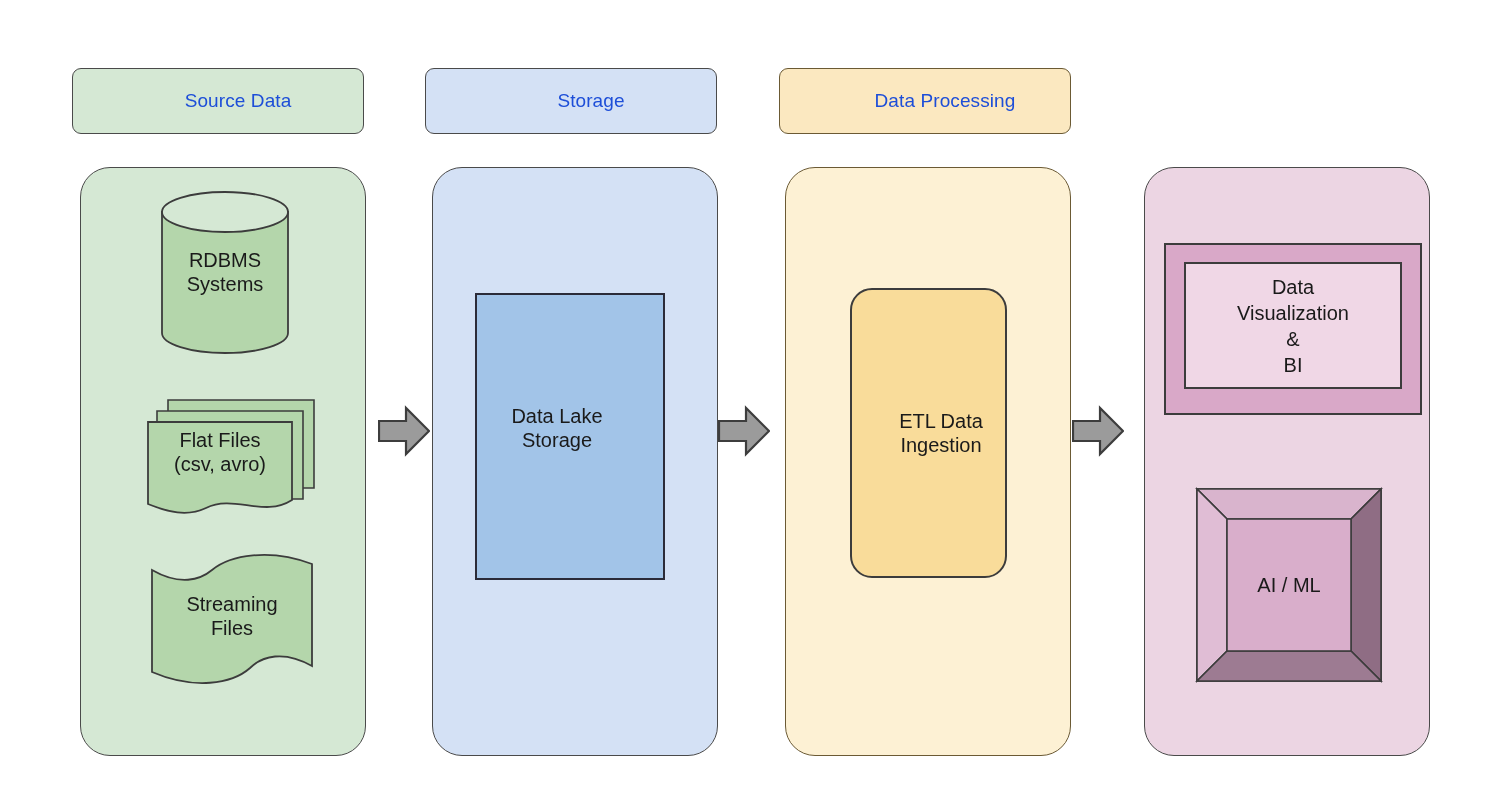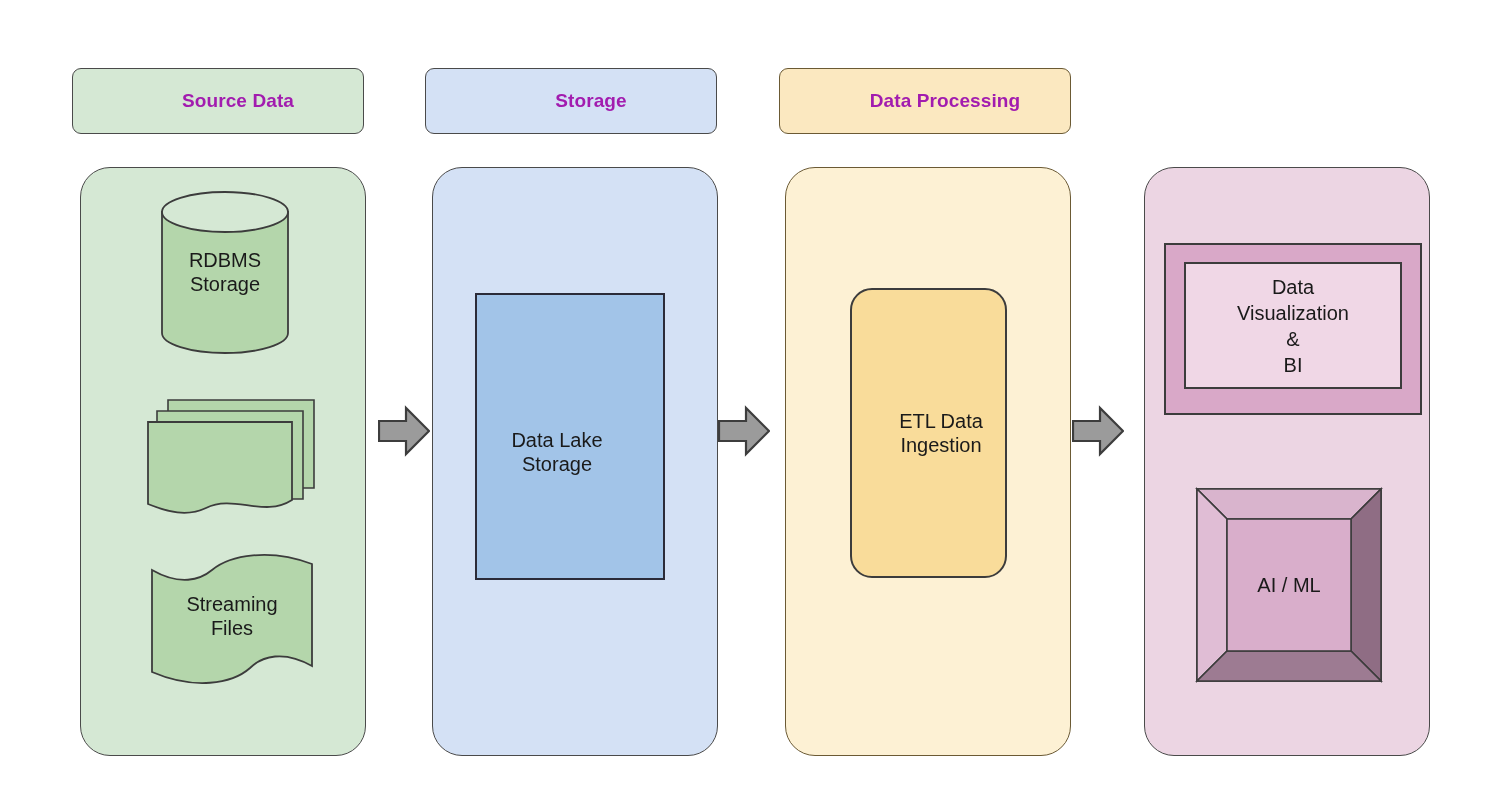--- a/index.html
+++ b/index.html
@@ -7,21 +7,21 @@
     width:1500px;height:800px;background:#ffffff;
     font-family:"Liberation Sans",sans-serif;
     overflow:hidden;position:relative;
   }
   #stage{position:absolute;left:0;top:0;width:1500px;height:800px;}
   .col-header{
     position:absolute;display:flex;align-items:center;justify-content:center;
     border-radius:9px;box-sizing:border-box;
   }
   .col-header span{
-    font-size:19px;font-weight:bold;color:#a21caf;letter-spacing:.1px;margin-left:40px;
+    font-size:19px;font-weight:normal;color:#1d4ed8;letter-spacing:.1px;margin-left:40px;
   }
   .col-body{position:absolute;border-radius:30px;box-sizing:border-box;}
   .node-label{
     position:absolute;display:flex;flex-direction:column;align-items:center;
     justify-content:center;text-align:center;color:#1a1a1a;font-size:20px;
     line-height:1.22;pointer-events:none;white-space:pre-line;
   }
   .plain-rect{position:absolute;box-sizing:border-box;}
   .svg-shape{position:absolute;overflow:visible;}
   .arrow{position:absolute;}
@@ -35,46 +35,48 @@
     <span>Source Data</span>
   </div>
 
   <div class="col-body" style="left:80px;top:167px;width:286px;height:589px;background:#d5e8d4;border:1.6px solid #4a4a4a;"></div>
 
   <svg class="svg-shape" style="left:160px;top:190px;" width="130" height="165" viewBox="0 0 130 165">
     <path d="M2,22 L2,143 A63,20 0 0 0 128,143 L128,22 Z" fill="#b4d6ab" stroke="#3c3c3c" stroke-width="1.8"></path>
     <ellipse cx="65" cy="22" rx="63" ry="20" fill="#d5e8d4" stroke="#3c3c3c" stroke-width="1.8"></ellipse>
   </svg>
   <div class="node-label" style="left:160px;top:240px;width:130px;height:64px;">RDBMS
-Storage</div>
+Systems</div>
 
   <svg class="svg-shape" style="left:146px;top:378px;" width="170" height="142" viewBox="0 0 170 142">
     <path d="M22,22 L168,22 L168,110 L150,110 L150,42 L22,42 Z" fill="#b4d6ab" stroke="#3c3c3c" stroke-width="1.6"></path>
     <path d="M11,33 L157,33 L157,121 L139,121 L139,53 L11,53 Z" fill="#b4d6ab" stroke="#3c3c3c" stroke-width="1.6"></path>
     <path d="M2,44 L146,44 L146,122 C118,140 88,116 60,130 C41,139 22,134 2,126 Z" fill="#b4d6ab" stroke="#3c3c3c" stroke-width="1.8"></path>
   </svg>
+  <div class="node-label" style="left:148px;top:420px;width:144px;height:64px;">Flat Files
+(csv, avro)</div>
 
   <svg class="svg-shape" style="left:150px;top:552px;" width="164" height="134" viewBox="0 0 164 134">
     <path d="M2,18 C30,34 50,28 62,18 C80,3 120,-4 162,12 L162,114 C134,98 112,104 100,116 C82,132 44,138 2,120 Z" fill="#b4d6ab" stroke="#3c3c3c" stroke-width="1.8"></path>
   </svg>
   <div class="node-label" style="left:150px;top:584px;width:164px;height:64px;">Streaming
 Files</div>
 
   <svg class="arrow" style="left:378px;top:405px;" width="52" height="52" viewBox="0 0 52 52">
     <path d="M1,16 L28,16 L28,3 L51,26 L28,49 L28,36 L1,36 Z" fill="#9b9b9b" stroke="#3d3d3d" stroke-width="2.2" stroke-linejoin="miter"></path>
   </svg>
 
   <div class="col-header" style="left:425px;top:68px;width:292px;height:66px;background:#d4e1f5;border:1.6px solid #4a4a4a;">
     <span>Storage</span>
   </div>
 
   <div class="col-body" style="left:432px;top:167px;width:286px;height:589px;background:#d4e1f5;border:1.6px solid #4a4a4a;"></div>
 
   <div class="plain-rect" style="left:475px;top:293px;width:190px;height:287px;background:#a2c4e8;border:2px solid #2b2b38;"></div>
-  <div class="node-label" style="left:475px;top:420px;width:164px;height:64px;">Data Lake
+  <div class="node-label" style="left:475px;top:396px;width:164px;height:64px;">Data Lake
 Storage</div>
 
   <svg class="arrow" style="left:718px;top:405px;" width="52" height="52" viewBox="0 0 52 52">
     <path d="M1,16 L28,16 L28,3 L51,26 L28,49 L28,36 L1,36 Z" fill="#9b9b9b" stroke="#3d3d3d" stroke-width="2.2" stroke-linejoin="miter"></path>
   </svg>
 
   <div class="col-header" style="left:779px;top:68px;width:292px;height:66px;background:#fbe8c0;border:1.6px solid #6b5a34;justify-content:center;">
     <span>Data Processing</span>
   </div>
 

